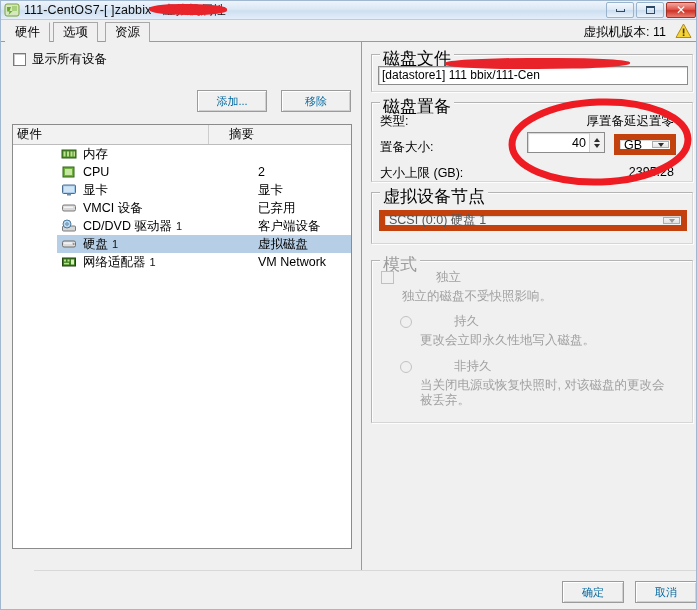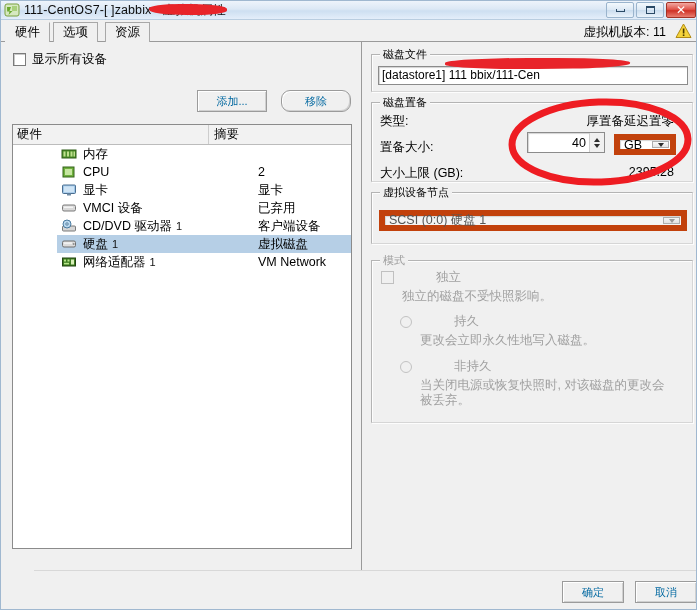--- a/index.html
+++ b/index.html
@@ -151,40 +151,40 @@
     box-shadow: inset 1px 1px 0 #ffffff, inset -1px -1px 0 #d0d0d0;
     font-family: "Liberation Sans", sans-serif;
     font-size: 11px;
     color: #0369a1;
     box-sizing: border-box;
     cursor: default;
     text-align: center;
     line-height: 20px;
   }
   #btn-add { left: 196px; top: 48px; width: 70px; }
-  #btn-remove { left: 280px; top: 48px; width: 70px; border-radius: 9px; }
+  #btn-remove { left: 280px; top: 48px; width: 70px; }
 
   .hw-list {
     position: absolute;
     left: 11px; top: 82px;
     width: 340px; height: 425px;
     background: #fff;
     border: 1px solid #8b8b8b;
     box-sizing: border-box;
     overflow: hidden;
   }
   .hw-head {
     display: flex;
     height: 19px;
     background: #f2f2f2;
     border-bottom: 1px solid #bcbcbc;
     font-size: 12.5px;
   }
   .hw-head .c1 { width: 196px; padding-left: 4px; line-height: 18px; border-right: 1px solid #cdcdcd; box-sizing: border-box; }
-  .hw-head .c2 { flex: 1; padding-left: 5px; line-height: 18px; }
+  .hw-head .c2 { flex: 1; padding-left: 5px; line-height: 18px; margin-left: 15px; }
   .hw-row {
     display: flex;
     align-items: center;
     height: 18px;
     font-size: 12.5px;
     margin-left: 44px;
   }
   .hw-row.selected { background: #b6cfe6; }
   .hw-row .name { width: 196px; display: flex; align-items: center; box-sizing: border-box; padding-left: 4px; }
   .hw-row .summary { flex: 1; padding-left: 5px; }
@@ -211,21 +211,21 @@
     border-left-color: #b4b4b4;
     box-sizing: border-box;
     background: transparent;
     box-shadow: inset 1px 1px 0 #fdfdfd, 1px 1px 0 #fdfdfd;
   }
   .group > .glabel {
     position: absolute;
     top: -8px; left: 8px;
     background: #f0f0f0;
     padding: 0 3px;
-    font-size: 11px;
+    font-size: 17px;
     color: #000;
   }
   .group.disabled > .glabel { color: #9c9c9c; }
 
   #grp-diskfile { left: 8px; top: 12px; width: 322px; height: 38px; }
   .path-box {
     position: absolute;
     left: 6px; top: 11px;
     width: 310px; height: 19px;
     background: #fff;

